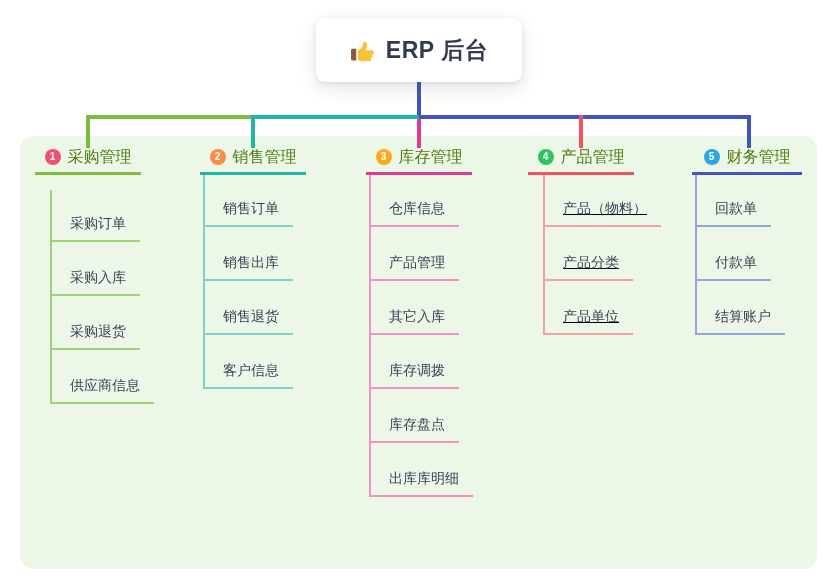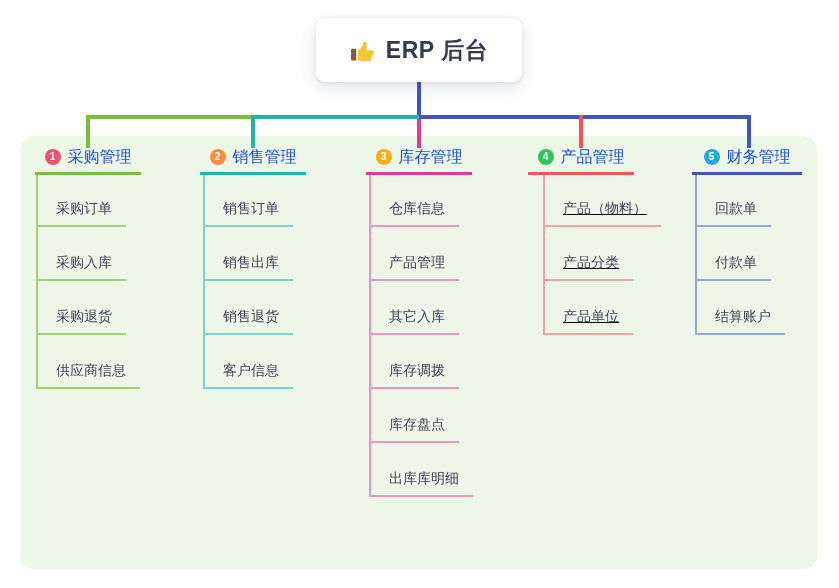--- a/index.html
+++ b/index.html
@@ -43,25 +43,25 @@
   .hb0 { left:35px;  width:106px; }
   .hb1 { left:200px; width:106px; }
   .hb2 { left:366px; width:106px; }
   .hb3 { left:528px; width:106px; }
   .hb4 { left:692px; width:110px; }
   .badge {
     width:16px; height:16px; border-radius:50%; background:var(--badge);
     color:#ffffff; font-size:10px; font-weight:700; line-height:16px;
     display:flex; align-items:center; justify-content:center; flex:none;
   }
-  .branch-label { font-size:16px; line-height:18px; font-weight:500; color:#1d4ed8; white-space:nowrap; }
+  .branch-label { font-size:16px; line-height:18px; font-weight:500; color:#4d7c0f; white-space:nowrap; }
 
   
   .children { position:absolute; top:175px; border-left:2px solid var(--cl); z-index:2; }
-  .cb0 { left:36px; }
+  .cb0 { left:50px;margin-top:15px; }
   .cb1 { left:203px; }
   .cb2 { left:369px; }
   .cb3 { left:543px;text-decoration:underline; }
   .cb4 { left:695px; }
   .child {
     width:max-content; margin-top:25px;
     border-bottom:2px solid var(--cl);
     padding:0 14px 7px 18px;
     font-size:14px; line-height:20px; color:#3a4156; white-space:nowrap;
   }

